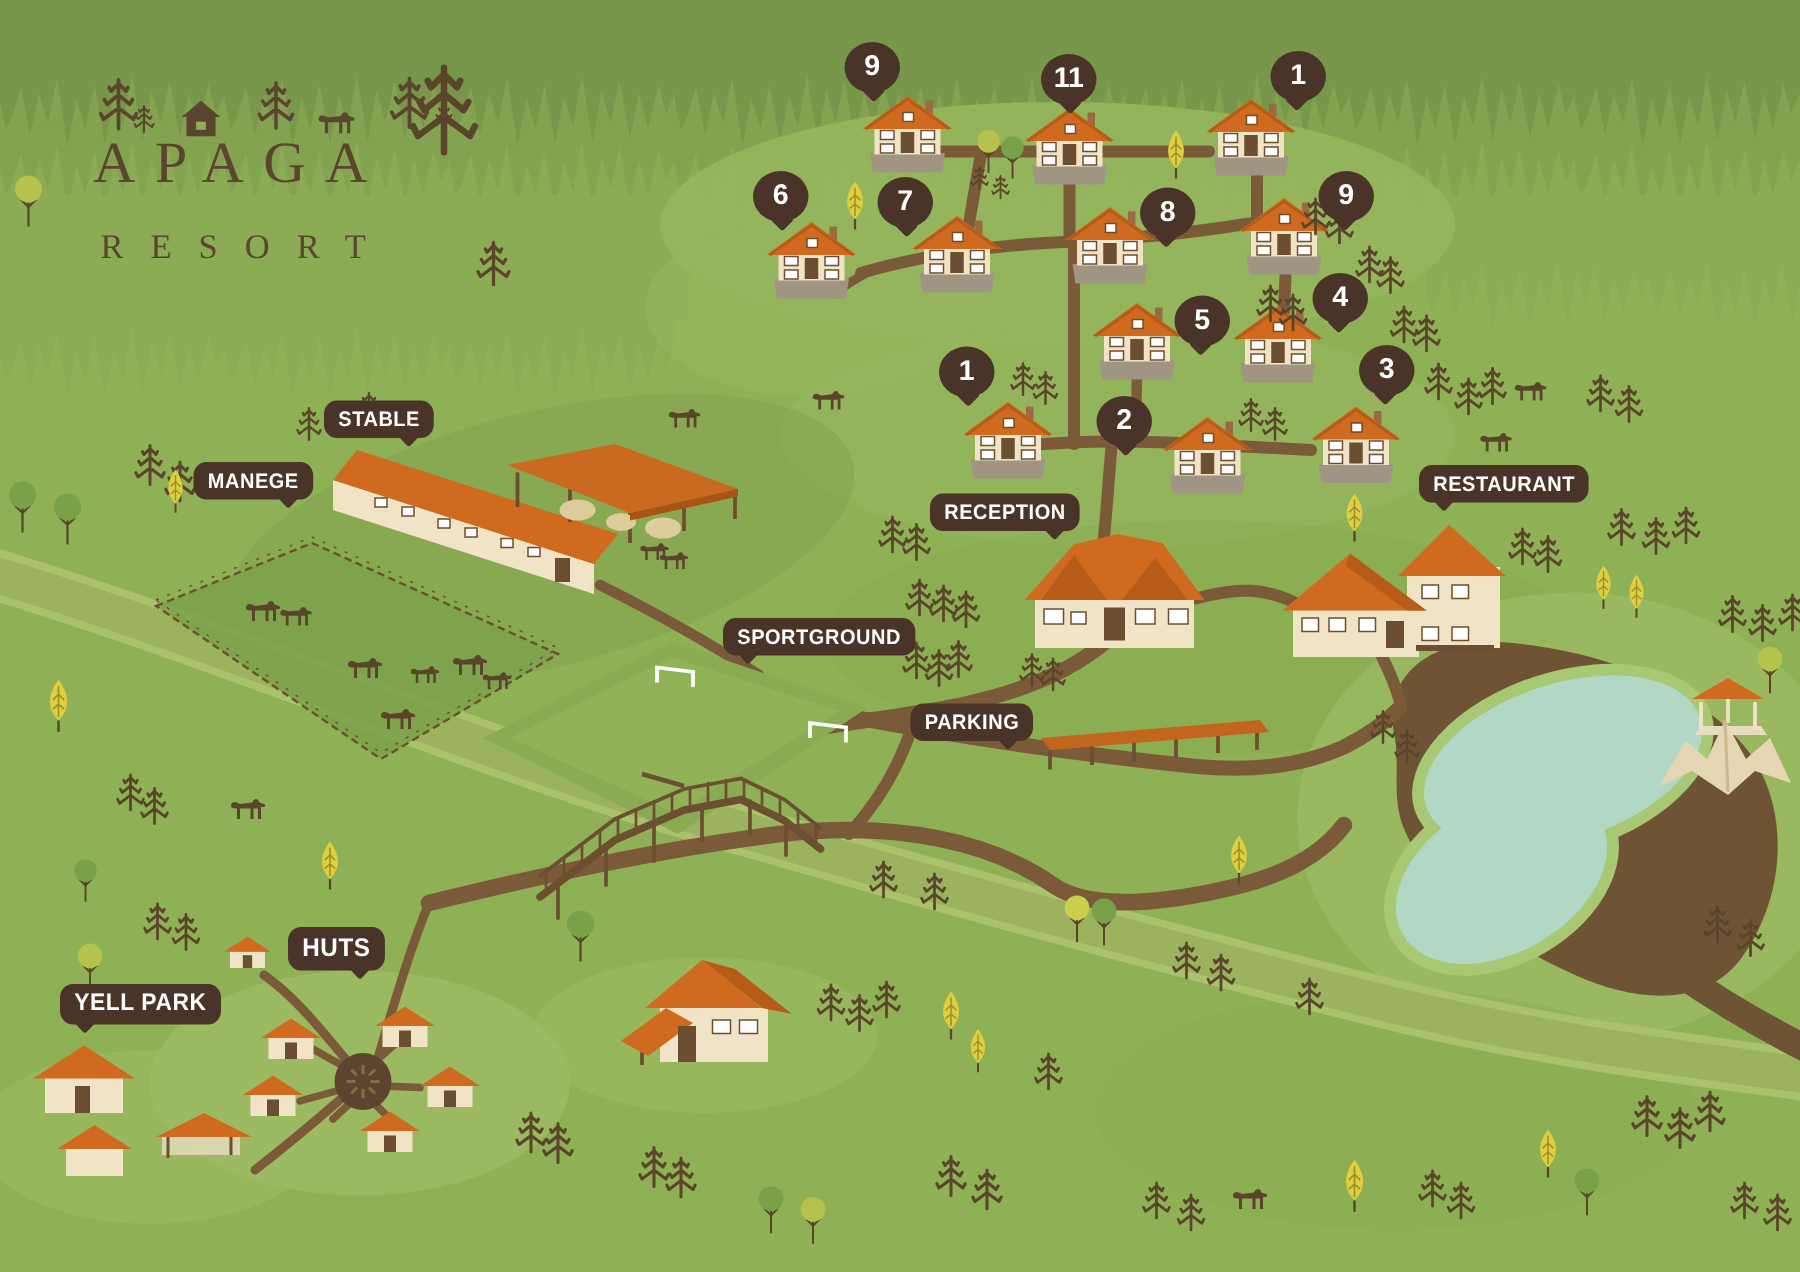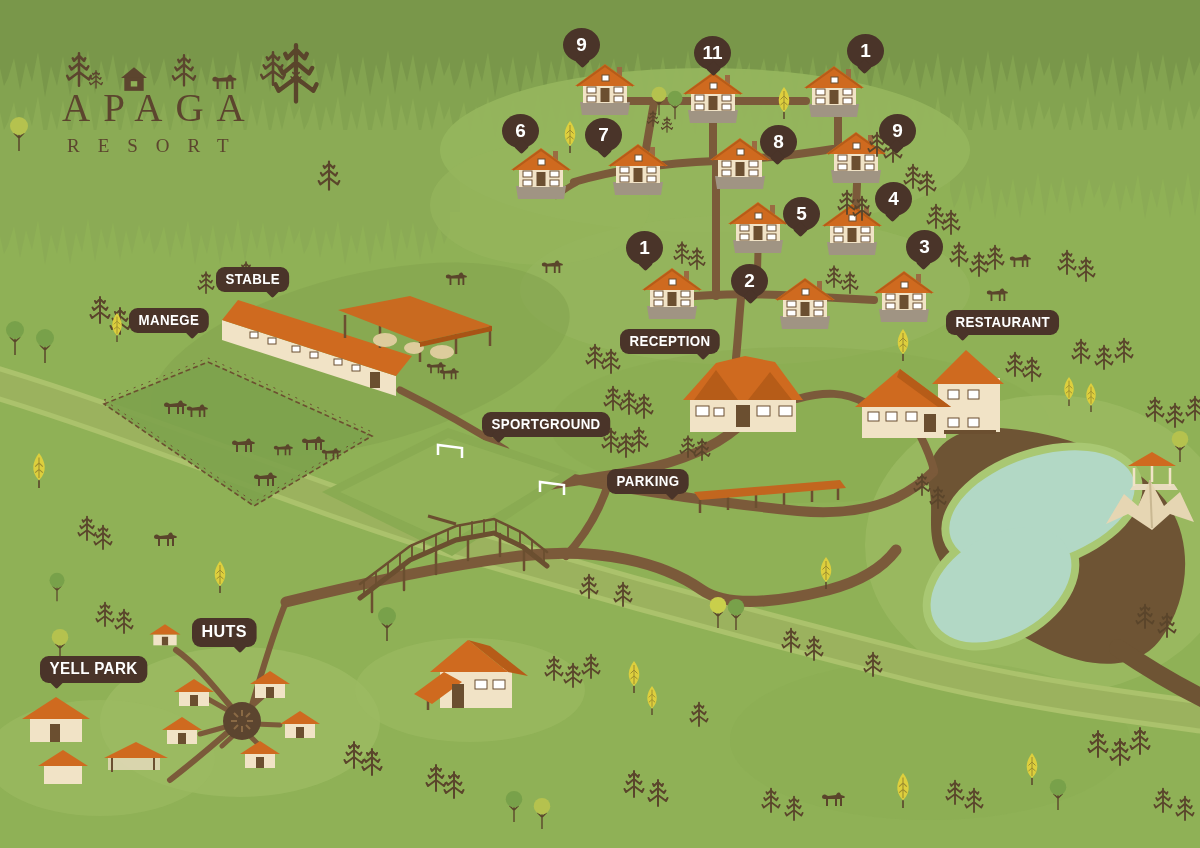--- a/index.html
+++ b/index.html
@@ -3,22 +3,22 @@
 <meta charset="utf-8">
 <style>
   html,body{margin:0;padding:0;background:#6b8a44;}
   #stage{position:relative;width:1200px;height:848px;overflow:hidden;
          font-family:"Liberation Sans",sans-serif;}
   #terrain{position:absolute;inset:0;}
   
   .logo{position:absolute;left:62px;top:40px;width:270px;color:#5c452e;}
   .logo-title{font-family:"Liberation Serif",serif;font-size:39px;font-weight:400;
               letter-spacing:13px;line-height:1;margin-top:-8px;}
-  .logo-sub{font-family:"Liberation Serif",serif;font-size:19px;letter-spacing:18px;
-            margin-top:8px;padding-left:5px;}
+  .logo-sub{font-family:"Liberation Serif",serif;font-size:23px;letter-spacing:18px;
+            margin-top:24px;padding-left:5px;}
   
   .lbl{position:absolute;background:#4a3429;color:#fff;font-weight:bold;font-size:14px;
        letter-spacing:.4px;padding:4px 10px 5px;border-radius:9px;white-space:nowrap;
        transform:scaleX(.95);transform-origin:left;}
   .lbl::after,.num::after{content:"";position:absolute;width:11px;height:11px;
        background:#4a3429;transform:rotate(45deg);border-radius:2px;}
   .t-br::after{bottom:-4px;right:12px;}
   .t-bl::after{bottom:-4px;left:12px;}
   .t-b::after{bottom:-4px;left:calc(50% - 5px);}
   

